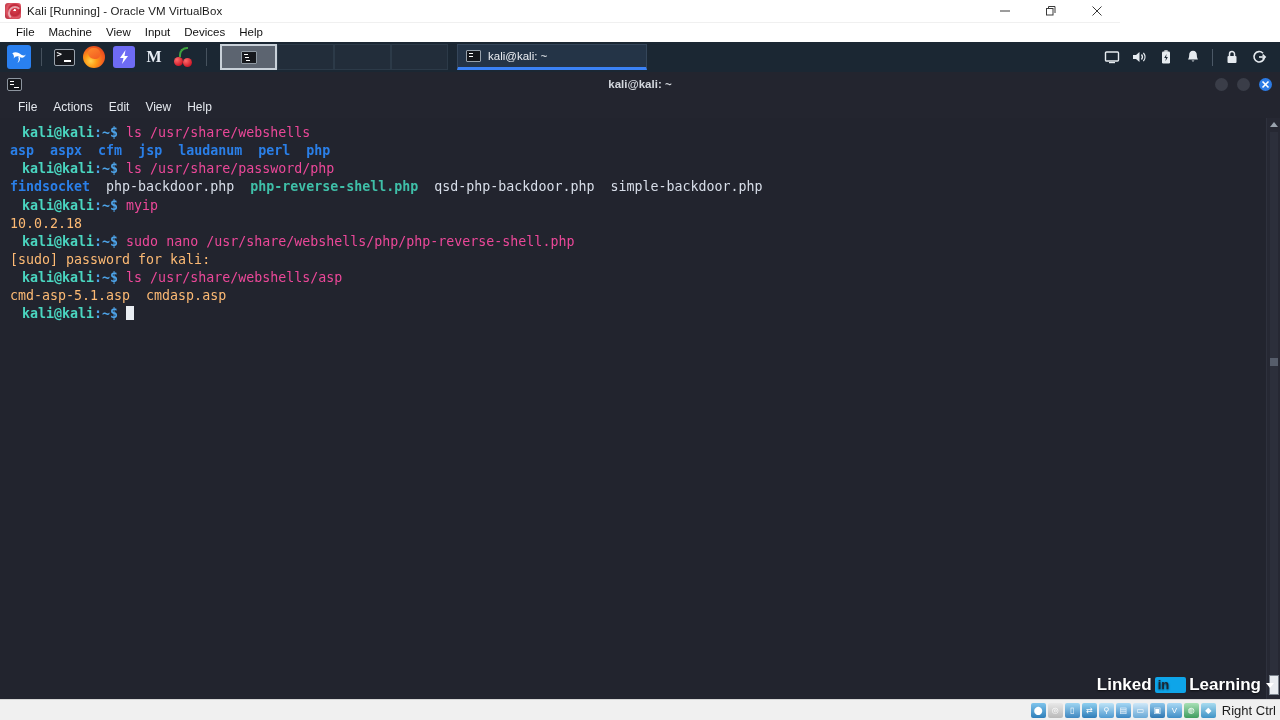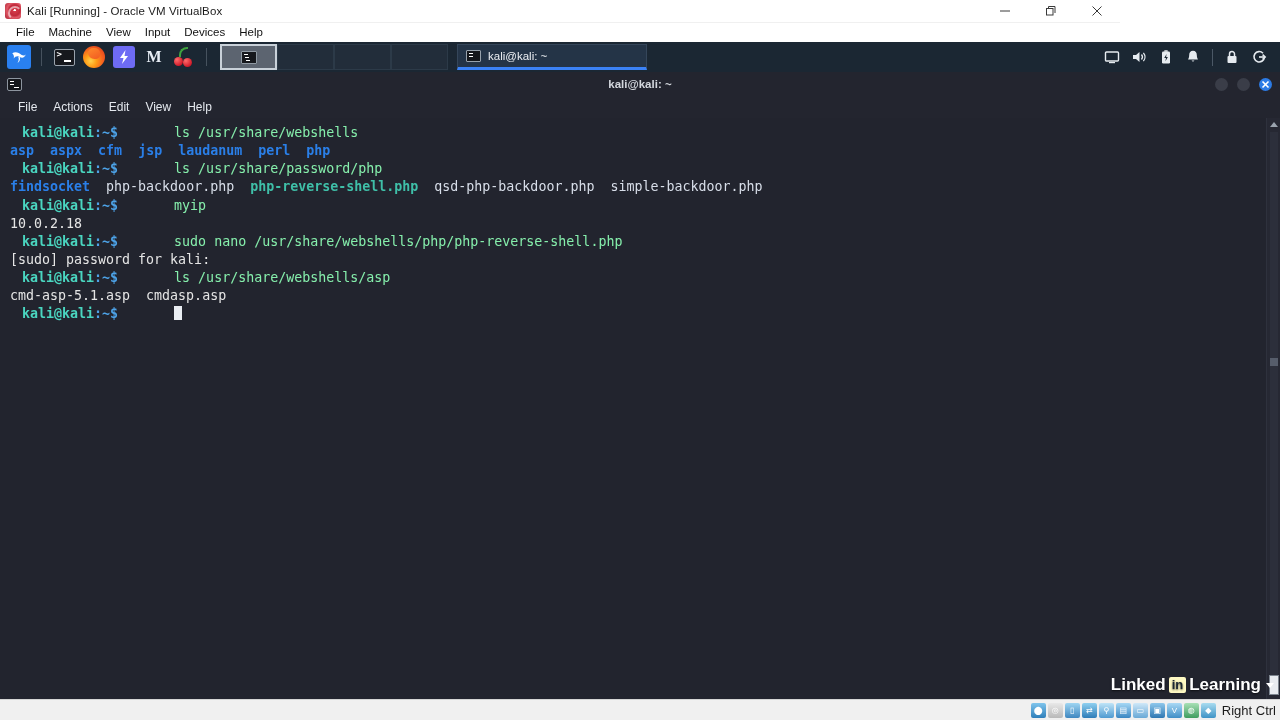--- a/index.html
+++ b/index.html
@@ -392,25 +392,25 @@
     line-height: 18.15px;
   }
   .tline {
     white-space: pre;
     color: #d8dee9;
     height: 18.15px;
   }
   .c-user   { color: #4ad6c0; font-weight: bold; margin-left: 12px; }
   .c-path   { color: #4da3e8; font-weight: bold; }
   .c-dollar { color: #4da3e8; font-weight: bold; }
-  .c-cmd    { color: #86efac; margin-left: 48px; }
+  .c-cmd    { color: #ec4899; }
   .c-dir    { color: #2a7fe8; font-weight: bold; }
   .c-exec   { color: #3fbfa8; font-weight: bold; }
   .c-file   { color: #d8dee9; }
-  .c-out    { color: #e5e5e5; }
+  .c-out    { color: #fdba74; }
   .cursor {
     display: inline-block;
     width: 8px; height: 14px;
     background: #e9edf2;
     vertical-align: -2px;
   }
 
   .term-scrollbar {
     position: absolute;
     right: 0; top: 0;
@@ -459,25 +459,25 @@
     display: flex;
     align-items: center;
     gap: 3px;
     font-family: "Liberation Sans", sans-serif;
     font-size: 17px;
     font-weight: bold;
     color: #ffffff;
     text-shadow: 0 1px 2px rgba(0,0,0,0.65);
   }
   .wm-in {
-    background: #fef9c3;
+    background: #0ea5e9;
     color: #1b2733;
     border-radius: 2px;
     font-size: 13px;
-    padding: 1px 3px 1px 3px;
+    padding: 1px 17px 1px 3px;
     line-height: 14px;
     font-weight: bold;
   }
   .wm-caret {
     width: 0; height: 0;
     border-left: 4px solid transparent;
     border-right: 4px solid transparent;
     border-top: 5px solid #ffffff;
     margin-left: 2px;
   }

